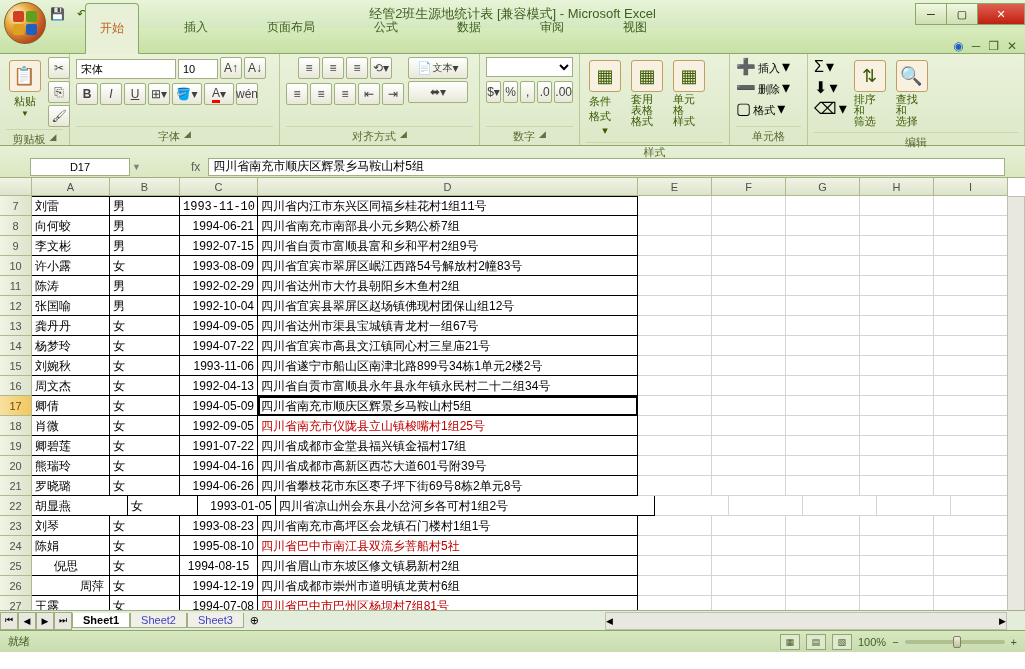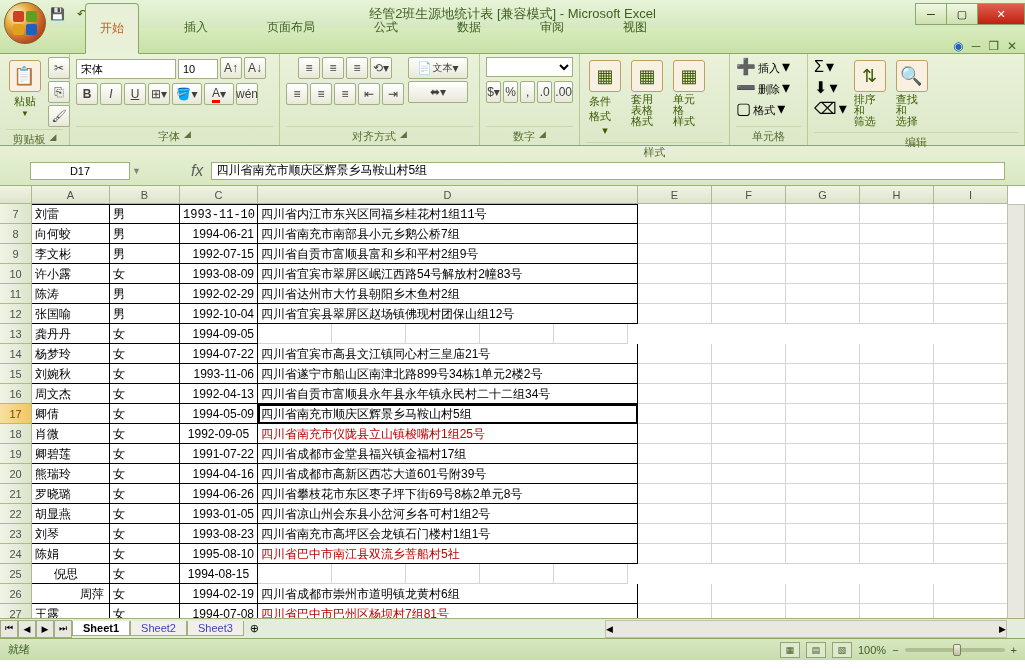--- a/index.html
+++ b/index.html
@@ -28,23 +28,23 @@
 .rgroup-label { font-size: 11px; color: #556b2f; text-align: center; padding-top: 2px; border-top: 1px solid #c8d8a8; margin-top: 2px; display:flex; justify-content:center; gap:4px;}
 .rgroup-body { flex: 1; display: flex; gap: 4px; align-items: flex-start; }
 .rcol { display: flex; flex-direction: column; gap: 2px; align-items: center; }
 .rrow { display: flex; gap: 2px; align-items: flex-end; }
 .rbtn-lg { width: 38px; display: flex; flex-direction: column; align-items: center; font-size: 11px; color: #3a5a00; padding: 2px; border: 1px solid transparent; border-radius: 3px; }
 .ricon { width: 32px; height: 32px; background: #f8f0e0; border: 1px solid #c0a060; border-radius: 3px; display: flex; align-items: center; justify-content: center; font-size: 18px; margin-bottom: 2px; }
 .rsel { height: 20px; font-size: 11px; border: 1px solid #a0b080; background: #fff; padding: 0 4px; }
 .rsmbtn { width: 22px; height: 22px; border: 1px solid #a0b080; background: linear-gradient(#fff,#e8e8d8); border-radius: 2px; display: flex; align-items: center; justify-content: center; font-size: 12px; color: #404040; }
 .dlaunch { font-size: 9px; color: #607040; }
 
-.namebox-row { height: 40px; background: linear-gradient(#e8f0d8,#d8e8c0); border-bottom: 1px solid #a0b080; display: flex; align-items: center; padding: 10px 0 0 30px; gap: 2px; }
+.namebox-row { height: 32px; background: linear-gradient(#e8f0d8,#d8e8c0); border-bottom: 1px solid #a0b080; display: flex; align-items: center; padding: 10px 0 0 30px; gap: 2px; }
 .namebox { width: 100px; height: 18px; background: #fff; border: 1px solid #a0b080; font-size: 11px; padding: 0 4px; display:flex; align-items:center; justify-content:center; }
-.fx-label { font-style: italic; font-size: 16px; color: #606060; padding: 0 6px; }
+.fx-label { font-size: 12px; color: #606060; padding: 0 6px; }
 .formula-bar { flex: 1; height: 18px; background: #fff; border: 1px solid #a0b080; font-size: 12px; padding: 0 4px; margin-right: 20px; display:flex; align-items:center;}
 
 .grid-area { position: relative; height: 452px; overflow: hidden; background:#fff;}
 .col-headers { display: flex; height: 18px; position: sticky; top: 0; }
 .corner { width: 32px; height: 18px; background: linear-gradient(#f0f4e4,#dce4cc); border-right: 1px solid #b0b890; border-bottom: 1px solid #b0b890; }
 .col-h { height: 18px; background: linear-gradient(#f0f4e4,#dce4cc); border-right: 1px solid #b0b890; border-bottom: 1px solid #b0b890; text-align: center; font-size: 11px; color: #505050; line-height: 18px; }
 .row { display: flex; height: 20px; }
 .row-h { width: 32px; background: linear-gradient(90deg,#f0f4e4,#dce4cc); border-right: 1px solid #b0b890; border-bottom: 1px solid #b0b890; text-align: center; font-size: 11px; color: #505050; line-height: 20px; }
 .row-h.sel { background: linear-gradient(90deg,#f8e0a0,#f0c860); color: #804000; }
 .cell { height: 20px; border-right: 1px solid #d4d4d4; border-bottom: 1px solid #d4d4d4; font-size: 12px; padding: 0 3px; line-height: 20px; overflow: hidden; white-space: nowrap; }
@@ -352,20 +352,21 @@
         <div class="cell" style="width: 74px;"></div>
         <div class="cell" style="width: 74px;"></div>
         <div class="cell" style="width: 74px;"></div>
         <div class="cell" style="width: 74px;"></div>
       </div>
       <div class="row">
         <div class="row-h">13</div>
         <div class="cell b" style="width: 78px;">龚丹丹</div>
         <div class="cell b" style="width: 70px;">女</div>
         <div class="cell b" style="width: 78px; text-align: right;">1994-09-05</div>
+        <div class="cell b" style="width: 380px;">四川省达州市渠县宝城镇青龙村一组67号</div>
         <div class="cell" style="width: 74px;"></div>
         <div class="cell" style="width: 74px;"></div>
         <div class="cell" style="width: 74px;"></div>
         <div class="cell" style="width: 74px;"></div>
         <div class="cell" style="width: 74px;"></div>
       </div>
       <div class="row">
         <div class="row-h">14</div>
         <div class="cell b" style="width: 78px;">杨梦玲</div>
         <div class="cell b" style="width: 70px;">女</div>
@@ -410,21 +411,21 @@
         <div class="cell" style="width: 74px;"></div>
         <div class="cell" style="width: 74px;"></div>
         <div class="cell" style="width: 74px;"></div>
         <div class="cell" style="width: 74px;"></div>
         <div class="cell" style="width: 74px;"></div>
       </div>
       <div class="row">
         <div class="row-h">18</div>
         <div class="cell b" style="width: 78px;">肖微</div>
         <div class="cell b" style="width: 70px;">女</div>
-        <div class="cell b" style="width: 78px; text-align: center;">1992-09-05</div>
+        <div class="cell b" style="width: 78px; text-align: right;">1992-09-05</div>
         <div class="cell b red" style="width: 380px;">四川省南充市仪陇县立山镇梭嘴村1组25号</div>
         <div class="cell" style="width: 74px;"></div>
         <div class="cell" style="width: 74px;"></div>
         <div class="cell" style="width: 74px;"></div>
         <div class="cell" style="width: 74px;"></div>
         <div class="cell" style="width: 74px;"></div>
       </div>
       <div class="row">
         <div class="row-h">19</div>
         <div class="cell b" style="width: 78px;">卿碧莲</div>
@@ -456,21 +457,21 @@
         <div class="cell b" style="width: 78px; text-align: right;">1994-06-26</div>
         <div class="cell b" style="width: 380px;">四川省攀枝花市东区枣子坪下街69号8栋2单元8号</div>
         <div class="cell" style="width: 74px;"></div>
         <div class="cell" style="width: 74px;"></div>
         <div class="cell" style="width: 74px;"></div>
         <div class="cell" style="width: 74px;"></div>
         <div class="cell" style="width: 74px;"></div>
       </div>
       <div class="row">
         <div class="row-h">22</div>
-        <div class="cell b" style="width: 78px;">胡显燕</div>
+        <div class="cell b" style="width: 96px;">胡显燕</div>
         <div class="cell b" style="width: 70px;">女</div>
         <div class="cell b" style="width: 78px; text-align: right;">1993-01-05</div>
         <div class="cell b" style="width: 380px;">四川省凉山州会东县小岔河乡各可村1组2号</div>
         <div class="cell" style="width: 74px;"></div>
         <div class="cell" style="width: 74px;"></div>
         <div class="cell" style="width: 74px;"></div>
         <div class="cell" style="width: 74px;"></div>
         <div class="cell" style="width: 74px;"></div>
       </div>
       <div class="row">
@@ -495,31 +496,32 @@
         <div class="cell" style="width: 74px;"></div>
         <div class="cell" style="width: 74px;"></div>
         <div class="cell" style="width: 74px;"></div>
         <div class="cell" style="width: 74px;"></div>
       </div>
       <div class="row">
         <div class="row-h">25</div>
         <div class="cell b" style="width: 78px; padding-left: 22px;">倪思</div>
         <div class="cell b" style="width: 70px;">女</div>
         <div class="cell b" style="width: 78px; text-align: center;">1994-08-15</div>
+        <div class="cell b" style="width: 380px;">四川省眉山市东坡区修文镇易新村2组</div>
         <div class="cell" style="width: 74px;"></div>
         <div class="cell" style="width: 74px;"></div>
         <div class="cell" style="width: 74px;"></div>
         <div class="cell" style="width: 74px;"></div>
         <div class="cell" style="width: 74px;"></div>
       </div>
       <div class="row">
         <div class="row-h">26</div>
         <div class="cell b" style="width: 78px; padding-left: 48px;">周萍</div>
         <div class="cell b" style="width: 70px;">女</div>
-        <div class="cell b" style="width: 78px; text-align: right;">1994-02-19</div>
+        <div class="cell b" style="width: 78px; text-align: right;">1994-12-19</div>
         <div class="cell b" style="width: 380px;">四川省成都市崇州市道明镇龙黄村6组</div>
         <div class="cell" style="width: 74px;"></div>
         <div class="cell" style="width: 74px;"></div>
         <div class="cell" style="width: 74px;"></div>
         <div class="cell" style="width: 74px;"></div>
         <div class="cell" style="width: 74px;"></div>
       </div>
       <div class="row">
         <div class="row-h">27</div>
         <div class="cell b" style="width: 78px;">王露</div>

